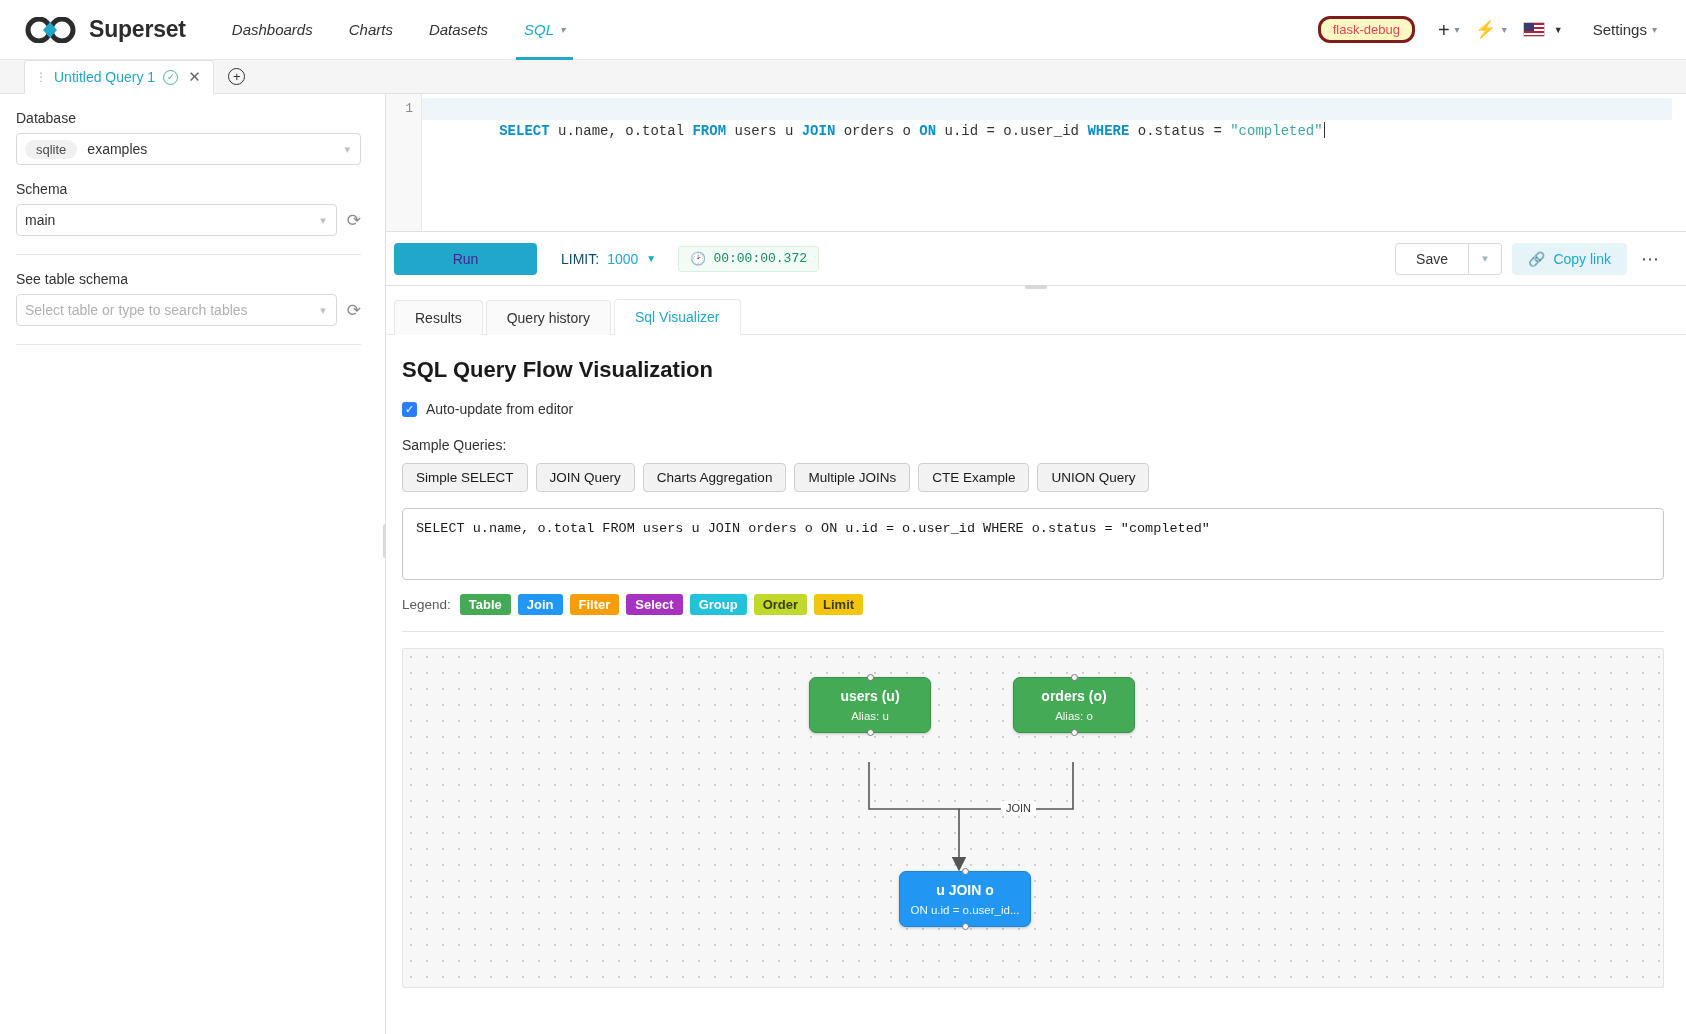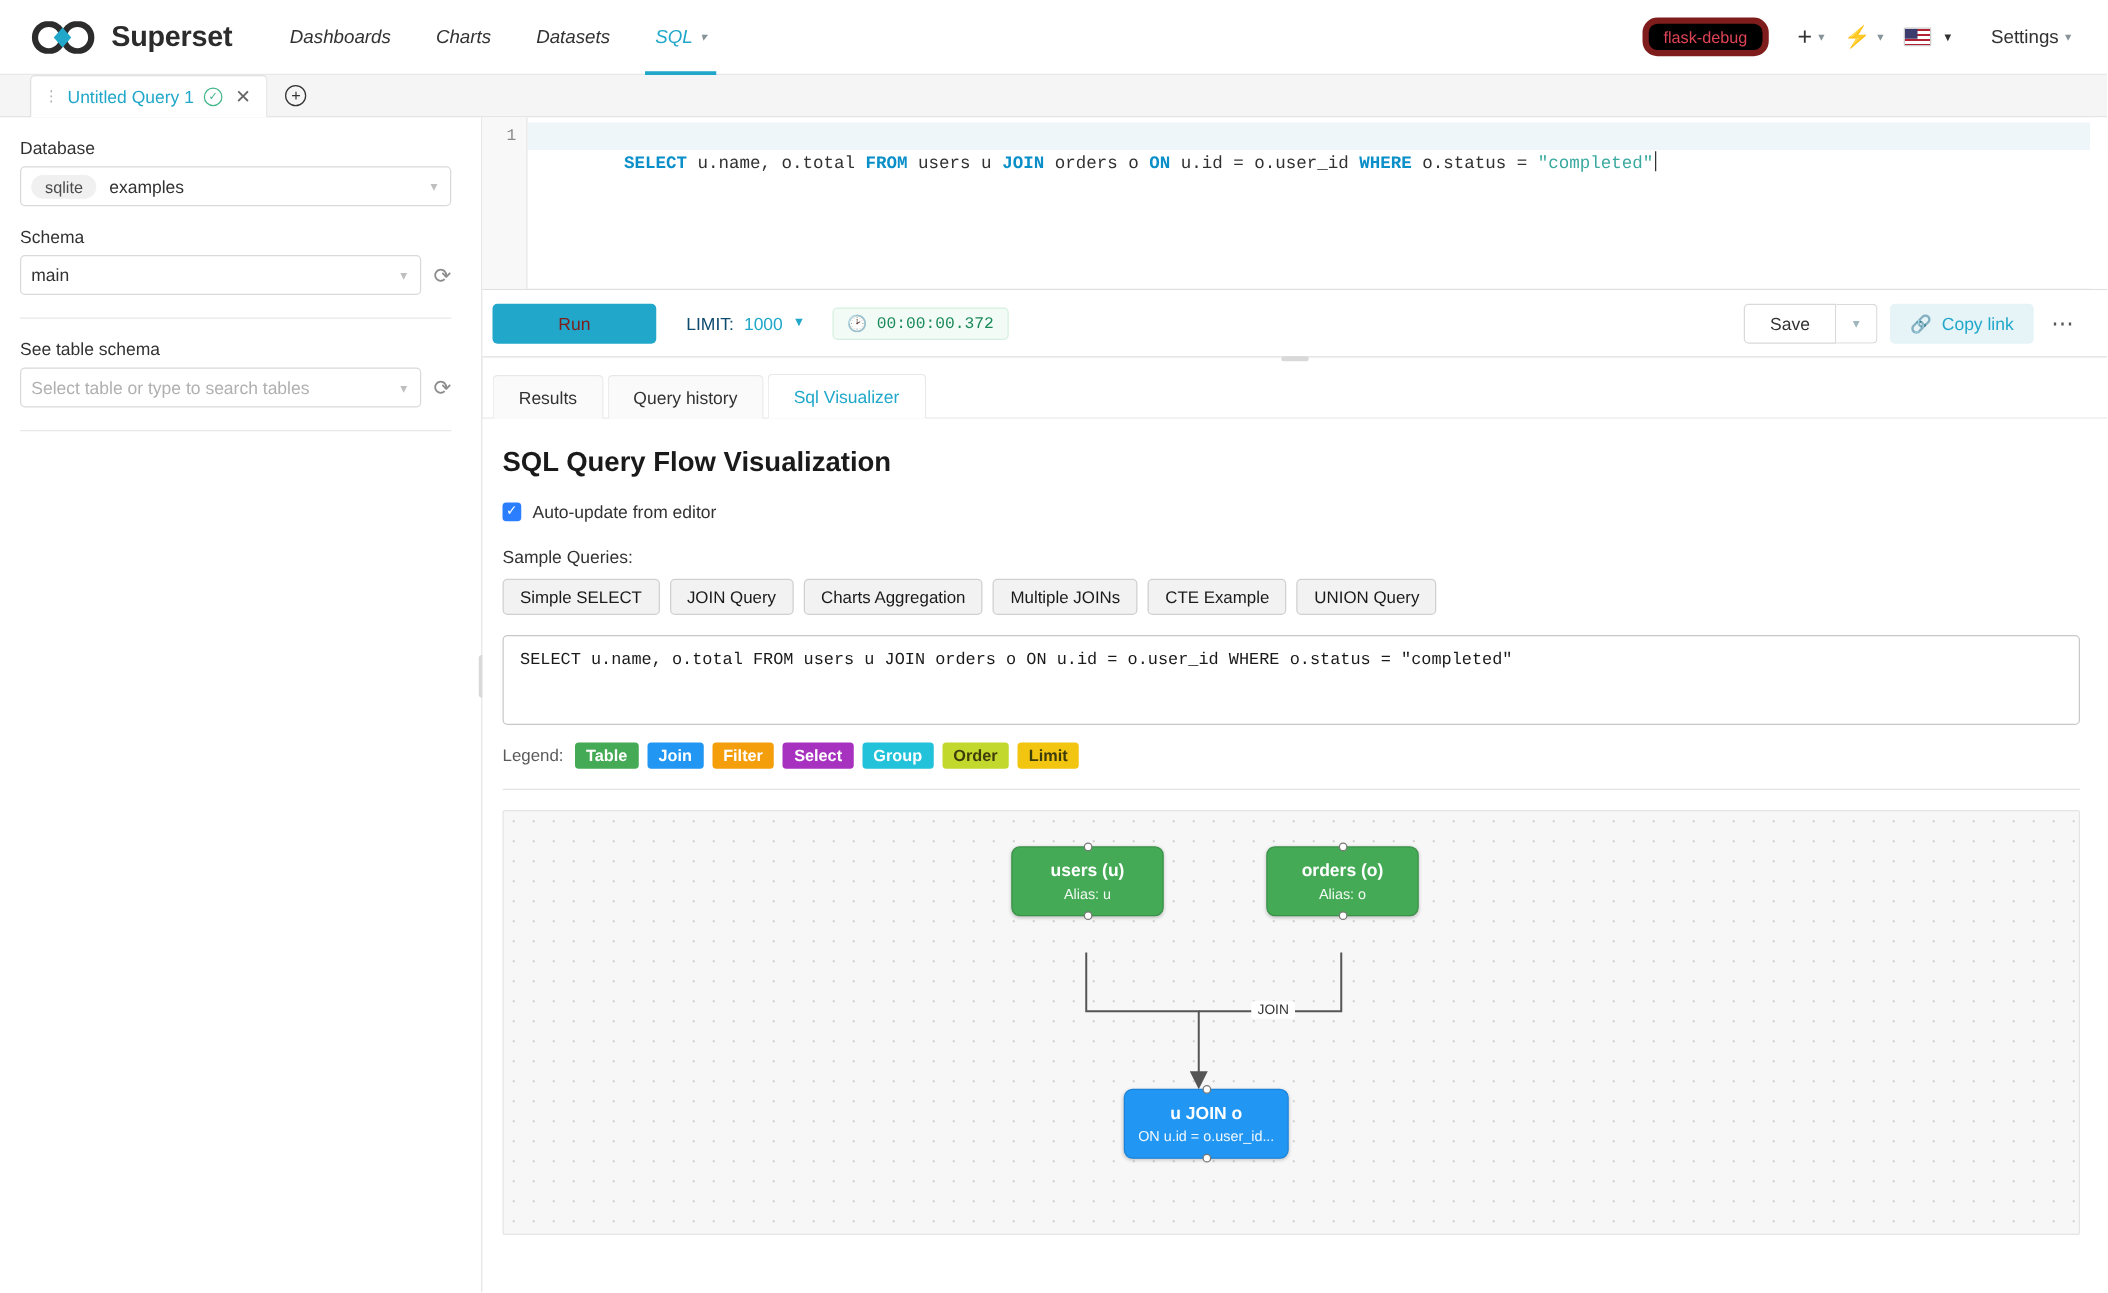--- a/index.html
+++ b/index.html
@@ -32,21 +32,21 @@
     font-size: 15px; color: #323232; cursor: pointer; position: relative;
   }
   .nav-item.active { color: #20a7c9; }
   .nav-item.active::after {
     content: ""; position: absolute; left: 10px; right: 10px; bottom: 0;
     height: 3px; background: #20a7c9;
   }
   .nav-caret { font-size: 10px; margin-left: 6px; color: #879399; }
   .nav-right { margin-left: auto; display: flex; align-items: center; gap: 2px; }
   .debug-badge {
-    border: 5px solid #7f1d1d; background: #000000; color: #e04355;
+    border: 3px solid #7f1d1d; background: #fef9c3; color: #e04355;
     border-radius: 12px; padding: 3px 12px; font-size: 13px; margin-right: 14px;
   }
   .icon-btn {
     display: flex; align-items: center; gap: 5px;
     padding: 6px 7px; cursor: pointer; color: #323232;
   }
   .plus-glyph { font-size: 20px; line-height: 1; font-weight: 300; }
   .bolt-glyph { font-size: 17px; line-height: 1; }
   .chev { font-size: 10px; color: #879399; }
   .flag {
@@ -146,22 +146,22 @@
     display: inline-block; width: 1px; height: 16px; background: #323232;
     vertical-align: -3px; margin-left: 1px;
   }
   .ace-right-edge { position: absolute; right: 0; top: 0; bottom: 0; width: 14px; background: #fff; }
 
   .run-toolbar {
     height: 54px; display: flex; align-items: center; padding: 0 22px 0 8px;
     border-bottom: 1px solid #e0e0e0; position: relative; background: #fff;
   }
   .run-btn {
-    background: #20a7c9; color: #7f1d1d; border: none; border-radius: 4px;
-    width: 131px; height: 32px; font-size: 14px; cursor: pointer;
+    background: #20a7c9; color: #4c1d95; border: none; border-radius: 4px;
+    width: 143px; height: 32px; font-size: 14px; cursor: pointer;
     font-family: "Liberation Sans", sans-serif;
   }
   .limit-ctl {
     display: flex; align-items: center; gap: 8px; margin-left: 24px;
     color: #20a7c9; font-size: 14px; cursor: pointer;
   }
   .limit-ctl .lbl-dim { color: #0c4a6e; }
   .limit-caret { font-size: 10px; }
   .timer-badge {
     display: flex; align-items: center; gap: 7px; margin-left: 22px;

